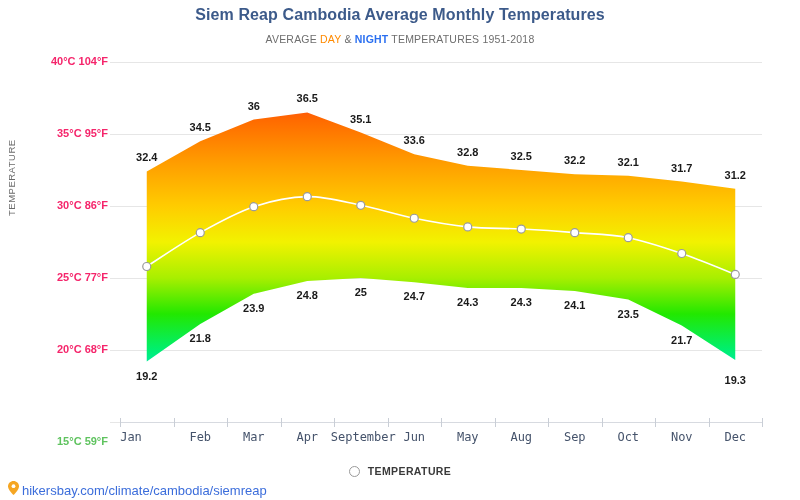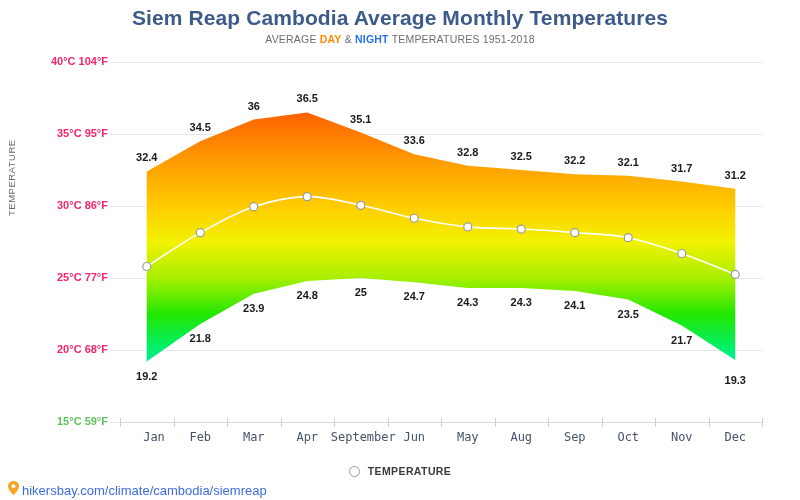--- a/index.html
+++ b/index.html
@@ -21,35 +21,35 @@
     width: 800px;
     height: 500px;
   }
 
   
   .chart-title {
     position: absolute;
     left: 0; top: 6px;
     width: 800px;
     text-align: center;
-    font-size: 21px;
+    font-size: 16px;
     font-weight: 600;
     color: #3c5a8a;
     letter-spacing: 0.1px;
   }
   .chart-subtitle {
     position: absolute;
     left: 0; top: 33px;
     width: 800px;
     text-align: center;
     font-size: 10.5px;
     color: #6e6e6e;
     letter-spacing: 0.2px;
   }
-  .sub-day  { color: #ff8a00; font-weight: 700; }
+  .sub-day  { color: #ff8a00; font-weight: 400; }
   .sub-night{ color: #2a6ff0; font-weight: 700; }
 
   
   .y-axis-title {
     position: absolute;
     left: 6px;
     top: 196px;
     width: 120px;
     transform: rotate(-90deg);
     transform-origin: 10px 10px;
@@ -60,21 +60,21 @@
   }
   .y-label {
     position: absolute;
     width: 84px;
     text-align: right;
     font-size: 11px;
     font-weight: 600;
     color: #f5256b;
     white-space: nowrap;
   }
-  .y-label.cold { color: #5fc35f; }
+  .y-label.cold { color: #5fc35f; margin-top: 20px; }
 
   
   .plot-area {
     position: absolute;
     left: 120px;
     top: 62px;
     width: 642px;
     height: 360px;
   }
   .gridline-ext {
@@ -272,21 +272,21 @@
       <div class="x-tick" style="left: 387.5px;"></div>
       <div class="x-tick" style="left: 441px;"></div>
       <div class="x-tick" style="left: 494.5px;"></div>
       <div class="x-tick" style="left: 548px;"></div>
       <div class="x-tick" style="left: 601.5px;"></div>
       <div class="x-tick" style="left: 655px;"></div>
       <div class="x-tick" style="left: 708.5px;"></div>
       <div class="x-tick" style="left: 762px;"></div>
     </div>
   <div id="x-labels">
-      <div class="x-label" style="left: 154px;">Jan</div>
+      <div class="x-label" style="left: 131px;">Jan</div>
       <div class="x-label" style="left: 200.25px;">Feb</div>
       <div class="x-label" style="left: 253.75px;">Mar</div>
       <div class="x-label" style="left: 307.25px;">Apr</div>
       <div class="x-label" style="left: 360.75px;">September</div>
       <div class="x-label" style="left: 414.25px;">Jun</div>
       <div class="x-label" style="left: 467.75px;">May</div>
       <div class="x-label" style="left: 521.25px;">Aug</div>
       <div class="x-label" style="left: 574.75px;">Sep</div>
       <div class="x-label" style="left: 628.25px;">Oct</div>
       <div class="x-label" style="left: 681.75px;">Nov</div>

